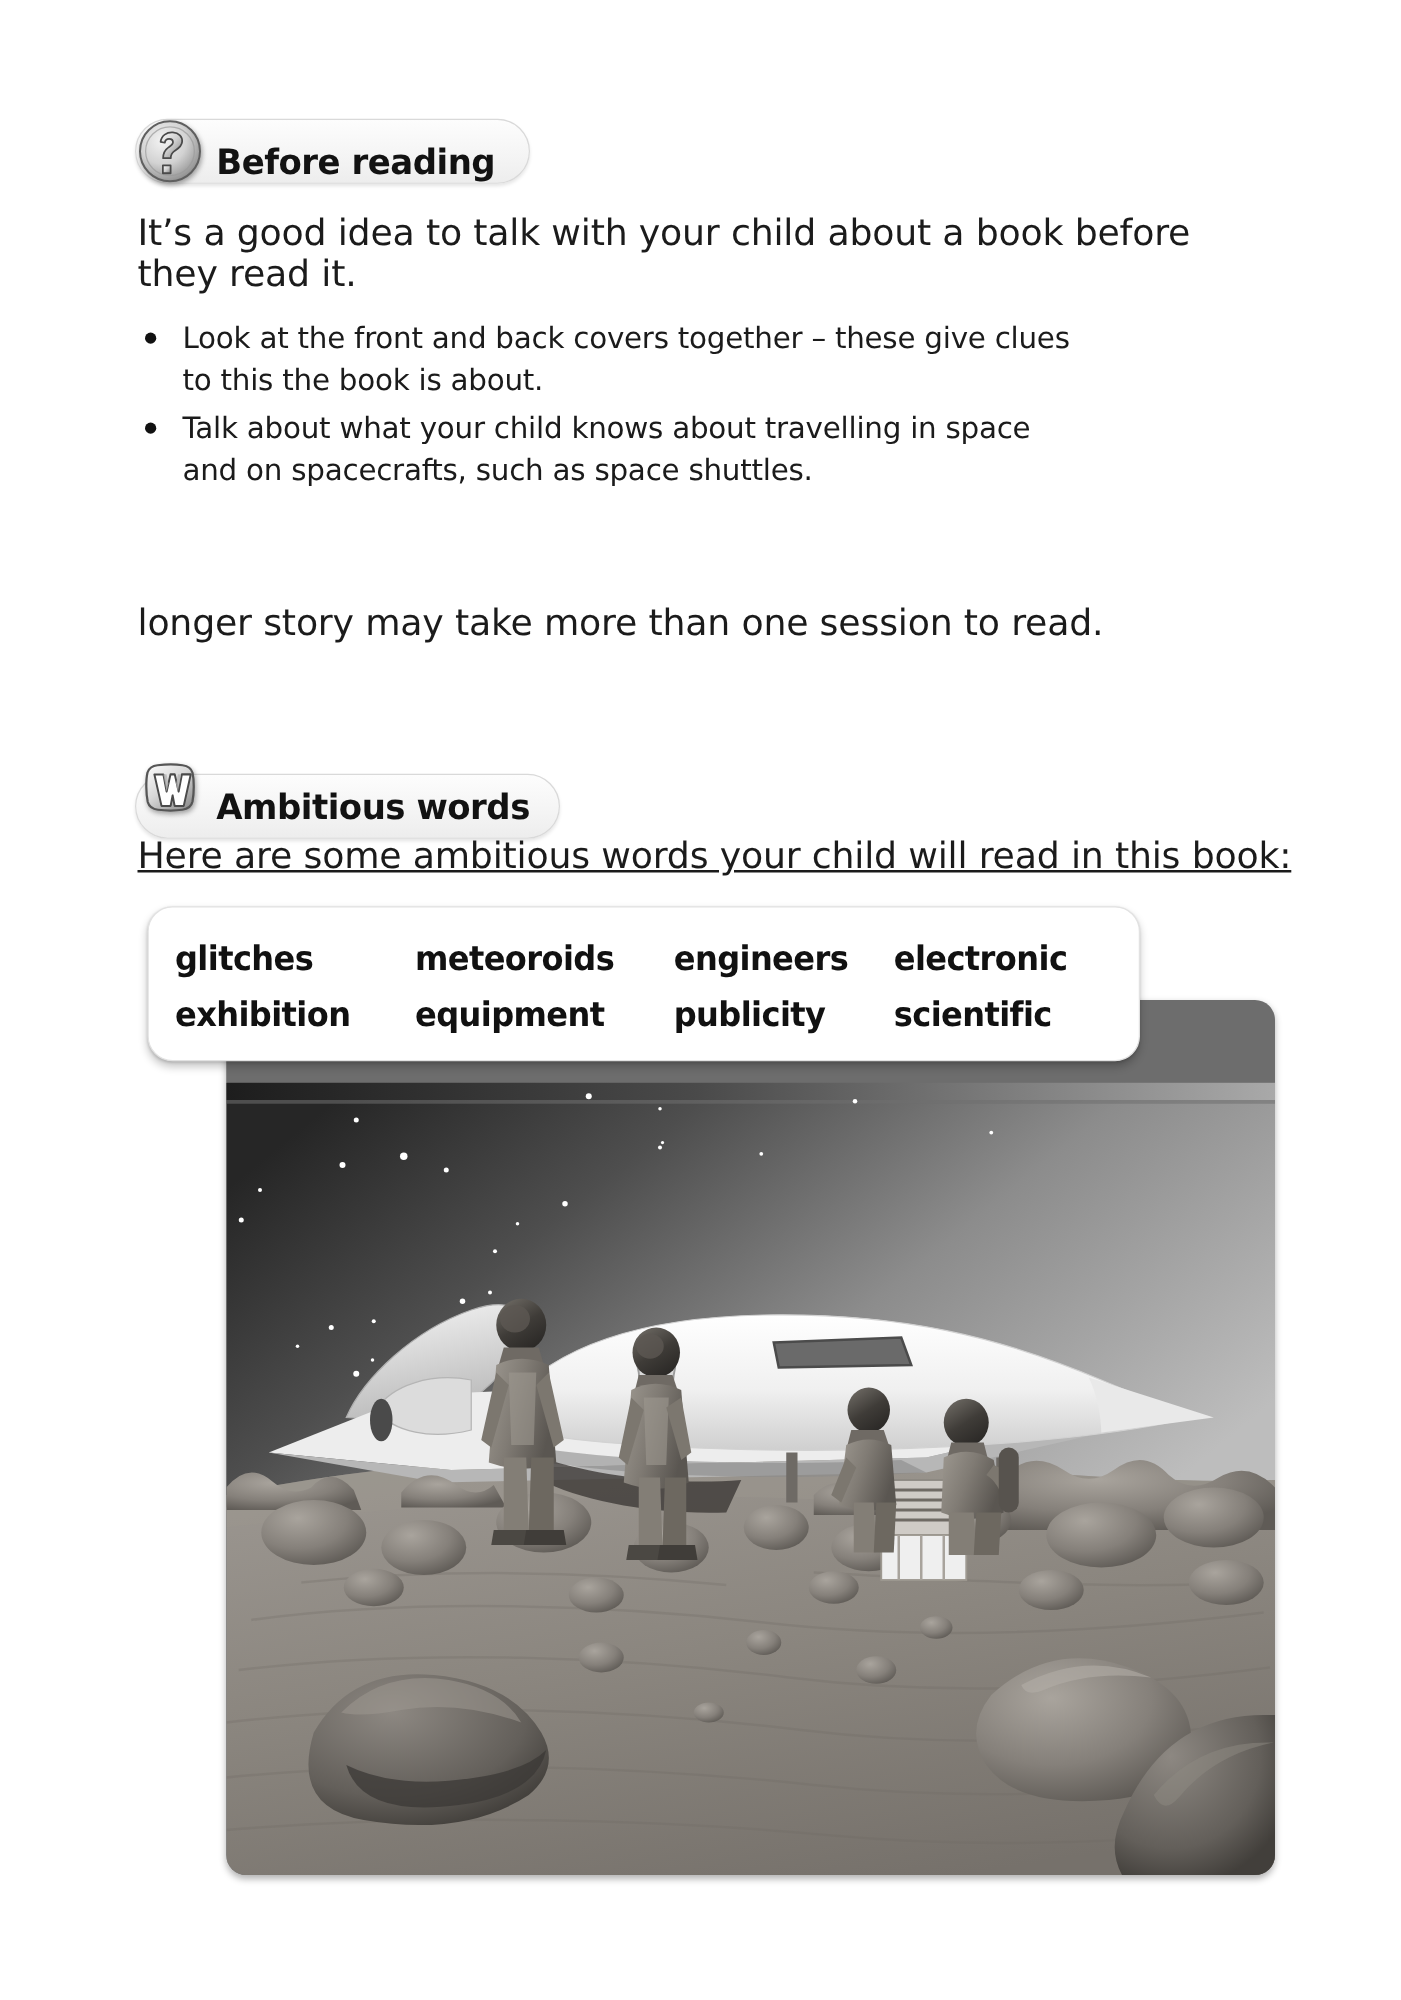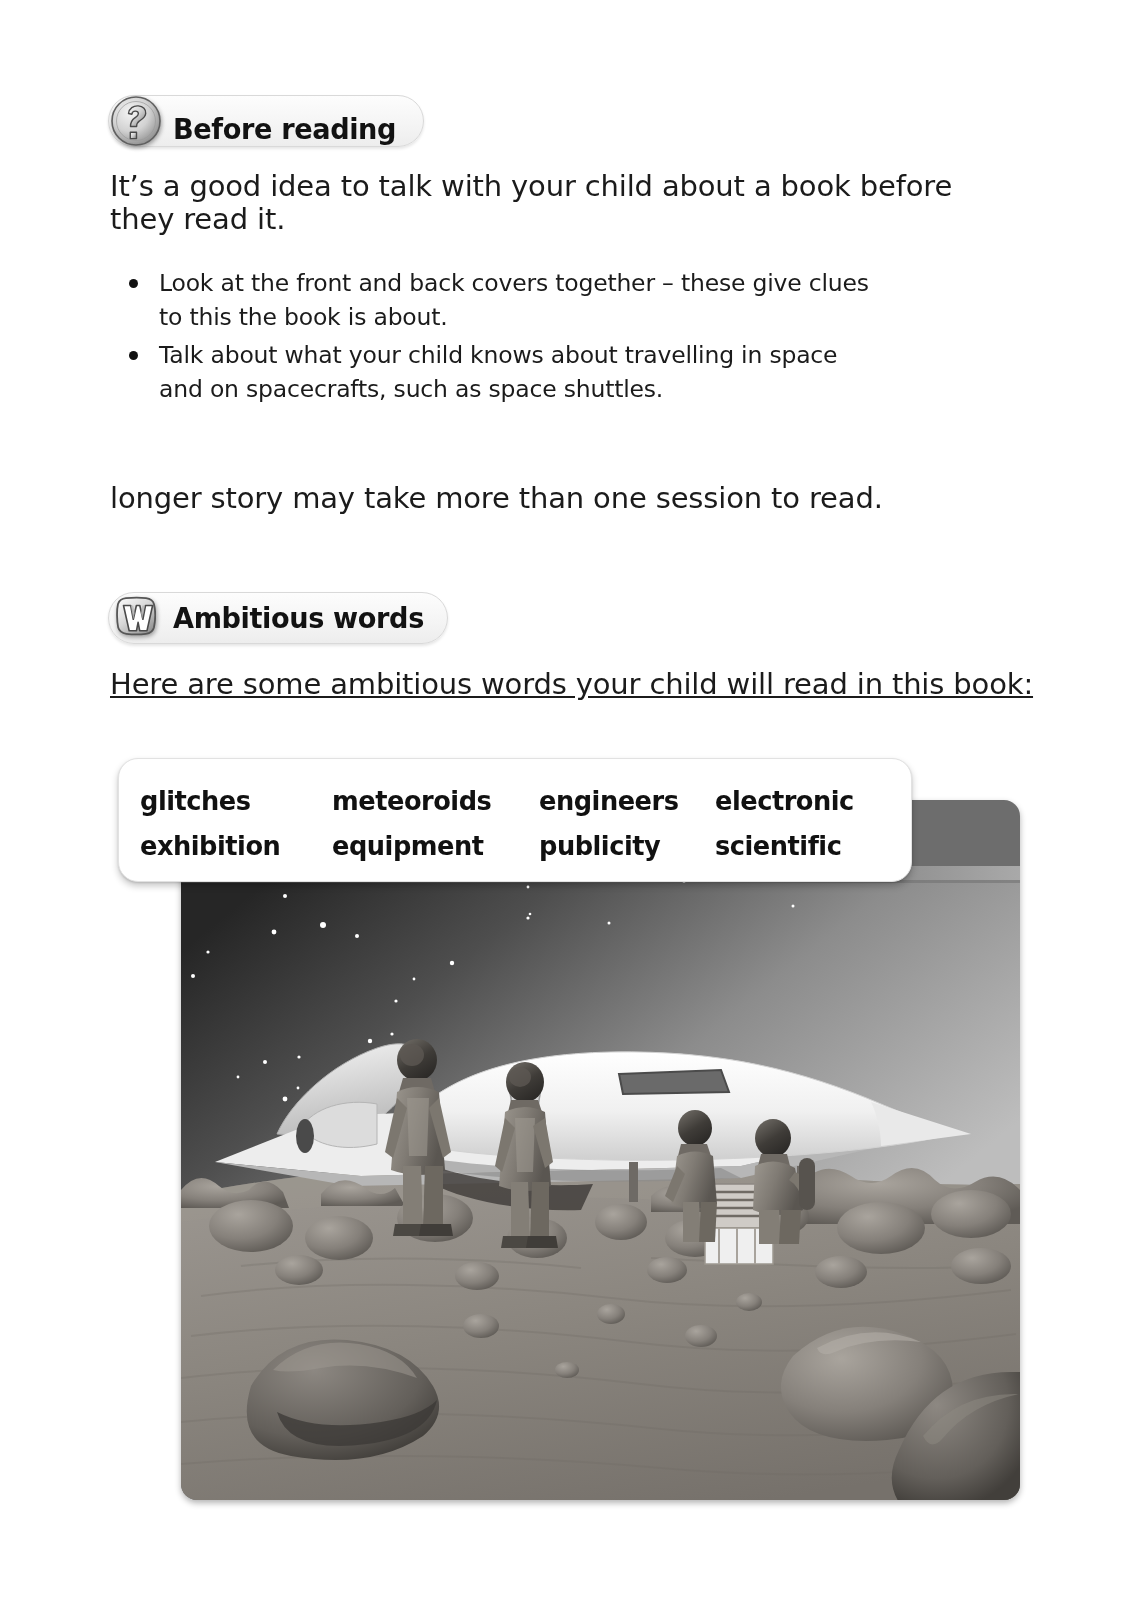--- a/index.html
+++ b/index.html
@@ -69,21 +69,21 @@
     font-size: 29px;
     line-height: 33px;
     color: #1b1b1b;
     letter-spacing: -0.15px;
   }
   .para .line { display: block; white-space: nowrap; }
 
   .bullets {
     position: absolute;
     list-style: none;
-    margin: 13px;
+    margin: 0;
     padding: 0;
   }
   .bullets li {
     position: relative;
     padding-left: 36px;
     font-family: "DejaVu Sans", sans-serif;
     font-size: 23.5px;
     line-height: 34px;
     color: #1b1b1b;
     letter-spacing: -0.2px;
@@ -97,21 +97,21 @@
     height: 9px;
     background: #111;
     border-radius: 50%;
   }
   .bullets li .line { display: block; white-space: nowrap; }
 
   
   .words-box {
     position: absolute;
     left: 118px;
-    top: 758px;
+    top: 725px;
     width: 794px;
     height: 124px;
     background: #ffffff;
     border-radius: 20px;
     border: 1px solid #e2e2e2;
     box-shadow: 0 4px 7px rgba(0,0,0,0.22), 0 1px 2px rgba(0,0,0,0.12);
     z-index: 5;
     box-sizing: border-box;
   }
   .words-grid {
@@ -202,21 +202,21 @@
       <span class="line">Talk about what your child knows about travelling in space</span>
       <span class="line">and on spacecrafts, such as space shuttles.</span>
     </li>
   </ul>
 
   <div class="para" style="left:110px; top:482px;">
     <span class="line">longer story may take more than one session to read.</span>
   </div>
 
   <div class="section-head" style="left:108px; top:592px;">
-    <div class="head-pill" style="width:340px;">
+    <div class="head-pill" style="width:340px;margin-top:27px;">
       <span class="pill-label">Ambitious words</span>
     </div>
     <svg class="head-icon" viewBox="0 0 56 56">
       <defs>
         <linearGradient id="wgrad" x1="0.1" y1="0" x2="0.9" y2="1">
           <stop offset="0%" stop-color="#fafafa"></stop>
           <stop offset="45%" stop-color="#d8d8d8"></stop>
           <stop offset="100%" stop-color="#8a8a8a"></stop>
         </linearGradient>
       </defs>

